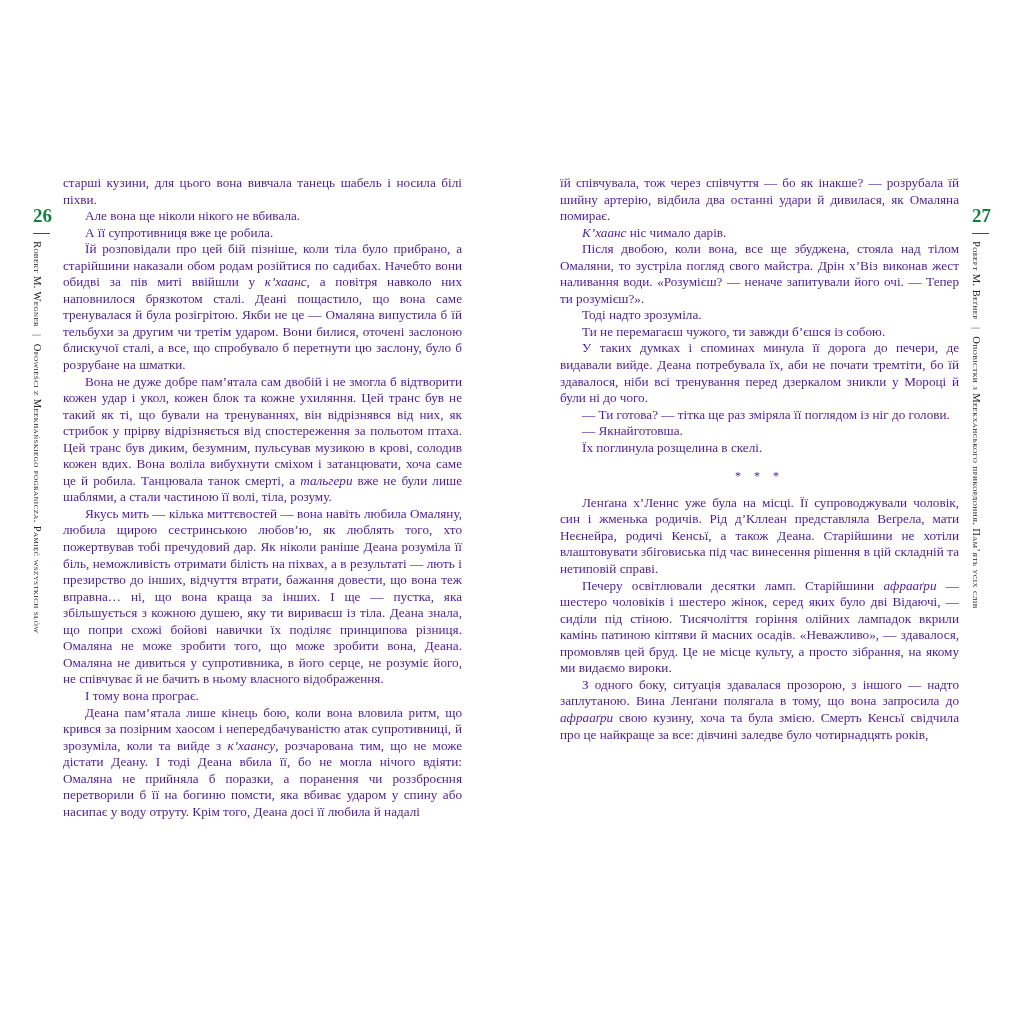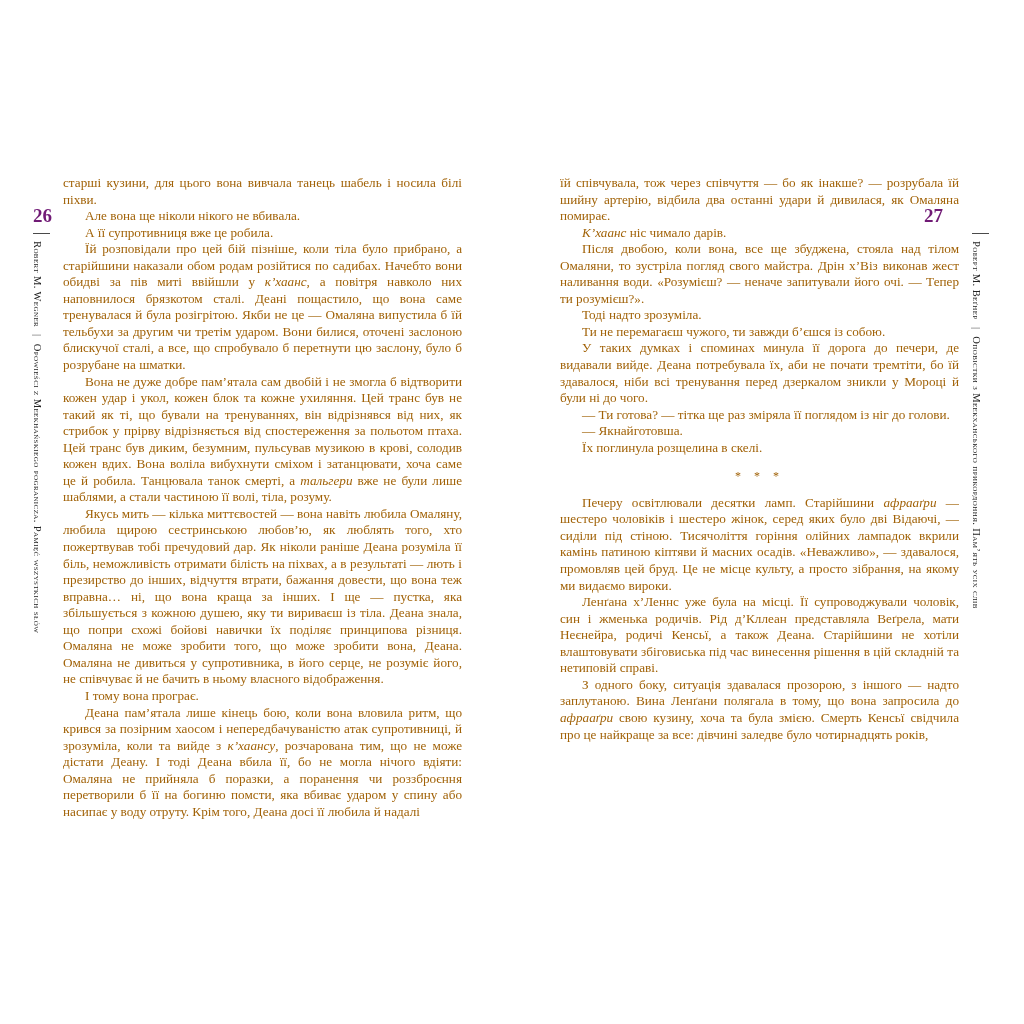--- a/index.html
+++ b/index.html
@@ -19,24 +19,24 @@
     position: absolute;
     inset: 0;
     background: #ffffff;
   }
   
   .folio {
     position: absolute;
     font-weight: bold;
     font-size: 19px;
     line-height: 1;
-    color: #701a75;
+    color: #15803d;
   }
   .folio-left  { left: 33px;  top: 206px; }
-  .folio-right { left: 924px; top: 206px; text-align: center; }
+  .folio-right { left: 972px; top: 206px; text-align: center; }
   .folio-rule {
     position: absolute;
     width: 17px;
     height: 1px;
     background: #4a4a4a;
   }
   .folio-rule-left  { left: 33px;  top: 233px; }
   .folio-rule-right { left: 972px; top: 233px; }
   
   .margin-caption {
@@ -56,21 +56,21 @@
     color: #4a4a4a;
   }
   
   .text-column {
     position: absolute;
     top: 175px;
     width: 399px;
     text-align: justify;
     font-size: 13.2px;
     line-height: 16.55px;
-    color: #a16207;
+    color: #4c1d95;
   }
   .text-column-left  { left: 63px; }
   .text-column-right { left: 560px; }
   .text-column p {
     margin: 0;
     padding: 0;
     text-indent: 22px;
   }
   .text-column p.noindent { text-indent: 0; }
   .text-column i { font-style: italic; }
@@ -114,18 +114,18 @@
       <p class="noindent"><span>їй співчувала, тож через співчуття — бо як інакше? — розрубала їй шийну артерію, відбила два останні удари й дивилася, як Омаляна помирає.</span></p>
       <p><i>К’хаанс</i><span> ніс чимало дарів.</span></p>
       <p><span>Після двобою, коли вона, все ще збуджена, стояла над тілом Омаляни, то зустріла погляд свого майстра. Дрін х’Віз виконав жест наливання води. «Розумієш? — неначе запитували його очі. — Тепер ти розумієш?».</span></p>
       <p><span>Тоді надто зрозуміла.</span></p>
       <p><span>Ти не перемагаєш чужого, ти завжди б’єшся із собою.</span></p>
       <p><span>У таких думках і споминах минула її дорога до печери, де видавали вийде. Деана потребувала їх, аби не почати тремтіти, бо їй здавалося, ніби всі тренування перед дзеркалом зникли у Мороці й були ні до чого.</span></p>
       <p><span>— Ти готова? — тітка ще раз зміряла її поглядом із ніг до голови.</span></p>
       <p><span>— Якнайготовша.</span></p>
       <p><span>Їх поглинула розщелина в скелі.</span></p>
       <p class="scene-break">* * *</p>
+      <p><span>Ленґана х’Леннс уже була на місці. Її супроводжували чоловік, син і жменька родичів. Рід д’Кллеан представляла Веґрела, мати Неєнейра, родичі Кенсьї, а також Деана. Старійшини не хотіли влаштовувати збіговиська під час винесення рішення в цій складній та нетиповій справі.</span></p>
       <p><span>Печеру освітлювали десятки ламп. Старійшини </span><i>афрааґри</i><span> — шестеро чоловіків і шестеро жінок, серед яких було дві Відаючі, — сиділи під стіною. Тисячоліття горіння олійних лампадок вкрили камінь патиною кіптяви й масних осадів. «Неважливо», — здавалося, промовляв цей бруд. Це не місце культу, а просто зібрання, на якому ми видаємо вироки.</span></p>
-      <p><span>Ленґана х’Леннс уже була на місці. Її супроводжували чоловік, син і жменька родичів. Рід д’Кллеан представляла Веґрела, мати Неєнейра, родичі Кенсьї, а також Деана. Старійшини не хотіли влаштовувати збіговиська під час винесення рішення в цій складній та нетиповій справі.</span></p>
       <p><span>З одного боку, ситуація здавалася прозорою, з іншого — надто заплутаною. Вина Ленґани полягала в тому, що вона запросила до </span><i>афрааґри</i><span> свою кузину, хоча та була змією. Смерть Кенсьї свідчила про це найкраще за все: дівчині заледве було чотирнадцять років,</span></p>
     </div>
 
 </div>
 
 </body></html>

